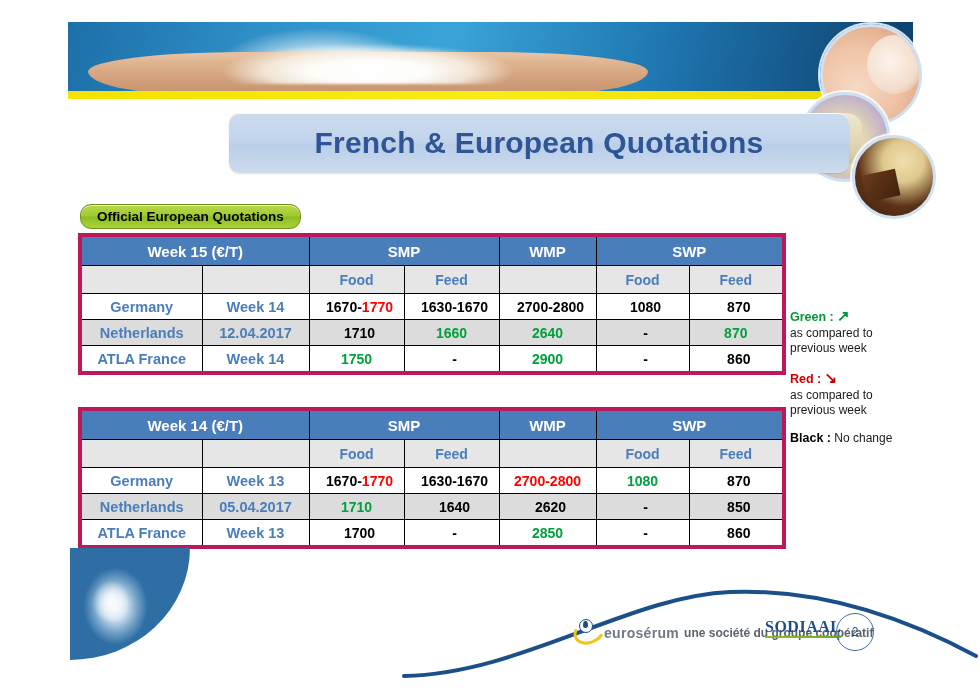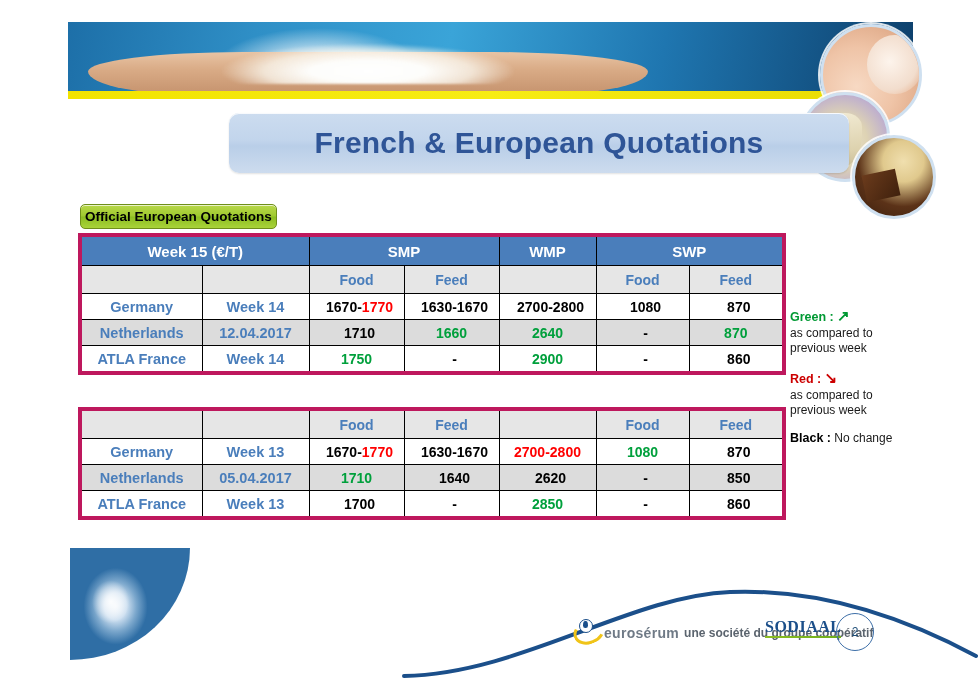--- a/index.html
+++ b/index.html
@@ -126,22 +126,22 @@
     color: #2f5597;
     letter-spacing: 0.2px;
   }
 
   
   .green-badge {
     position: absolute;
     left: 80px;
     top: 204px;
     height: 23px;
-    padding: 0 4px;
-    border-radius: 5px;
+    padding: 0 16px;
+    border-radius: 11px;
     border: 1px solid #6f8f1a;
     background: linear-gradient(180deg, #b9d84a 0%, #9fca2f 48%, #8cbd22 52%, #a9d339 100%);
     box-shadow: inset 0 1px 0 rgba(255,255,255,0.7);
     display: flex;
     align-items: center;
     font-size: 13.5px;
     font-weight: bold;
     color: #000000;
   }
 
@@ -409,20 +409,26 @@
     <colgroup>
       <col class="c1">
         <col class="c2">
         <col class="c3">
         <col class="c4">
         <col class="c5">
         <col class="c6">
         <col class="c7">
     </colgroup>
     <tbody>
+        <tr>
+          <th class="hdr" colspan="2">Week 14 (€/T)</th>
+          <th class="hdr" colspan="2">SMP</th>
+          <th class="hdr" colspan="1">WMP</th>
+          <th class="hdr" colspan="2">SWP</th>
+        </tr>
         <tr>
           <td class="sub"></td>
           <td class="sub"></td>
           <td class="sub">Food</td>
           <td class="sub">Feed</td>
           <td class="sub"></td>
           <td class="sub">Food</td>
           <td class="sub">Feed</td>
         </tr>
         <tr>

